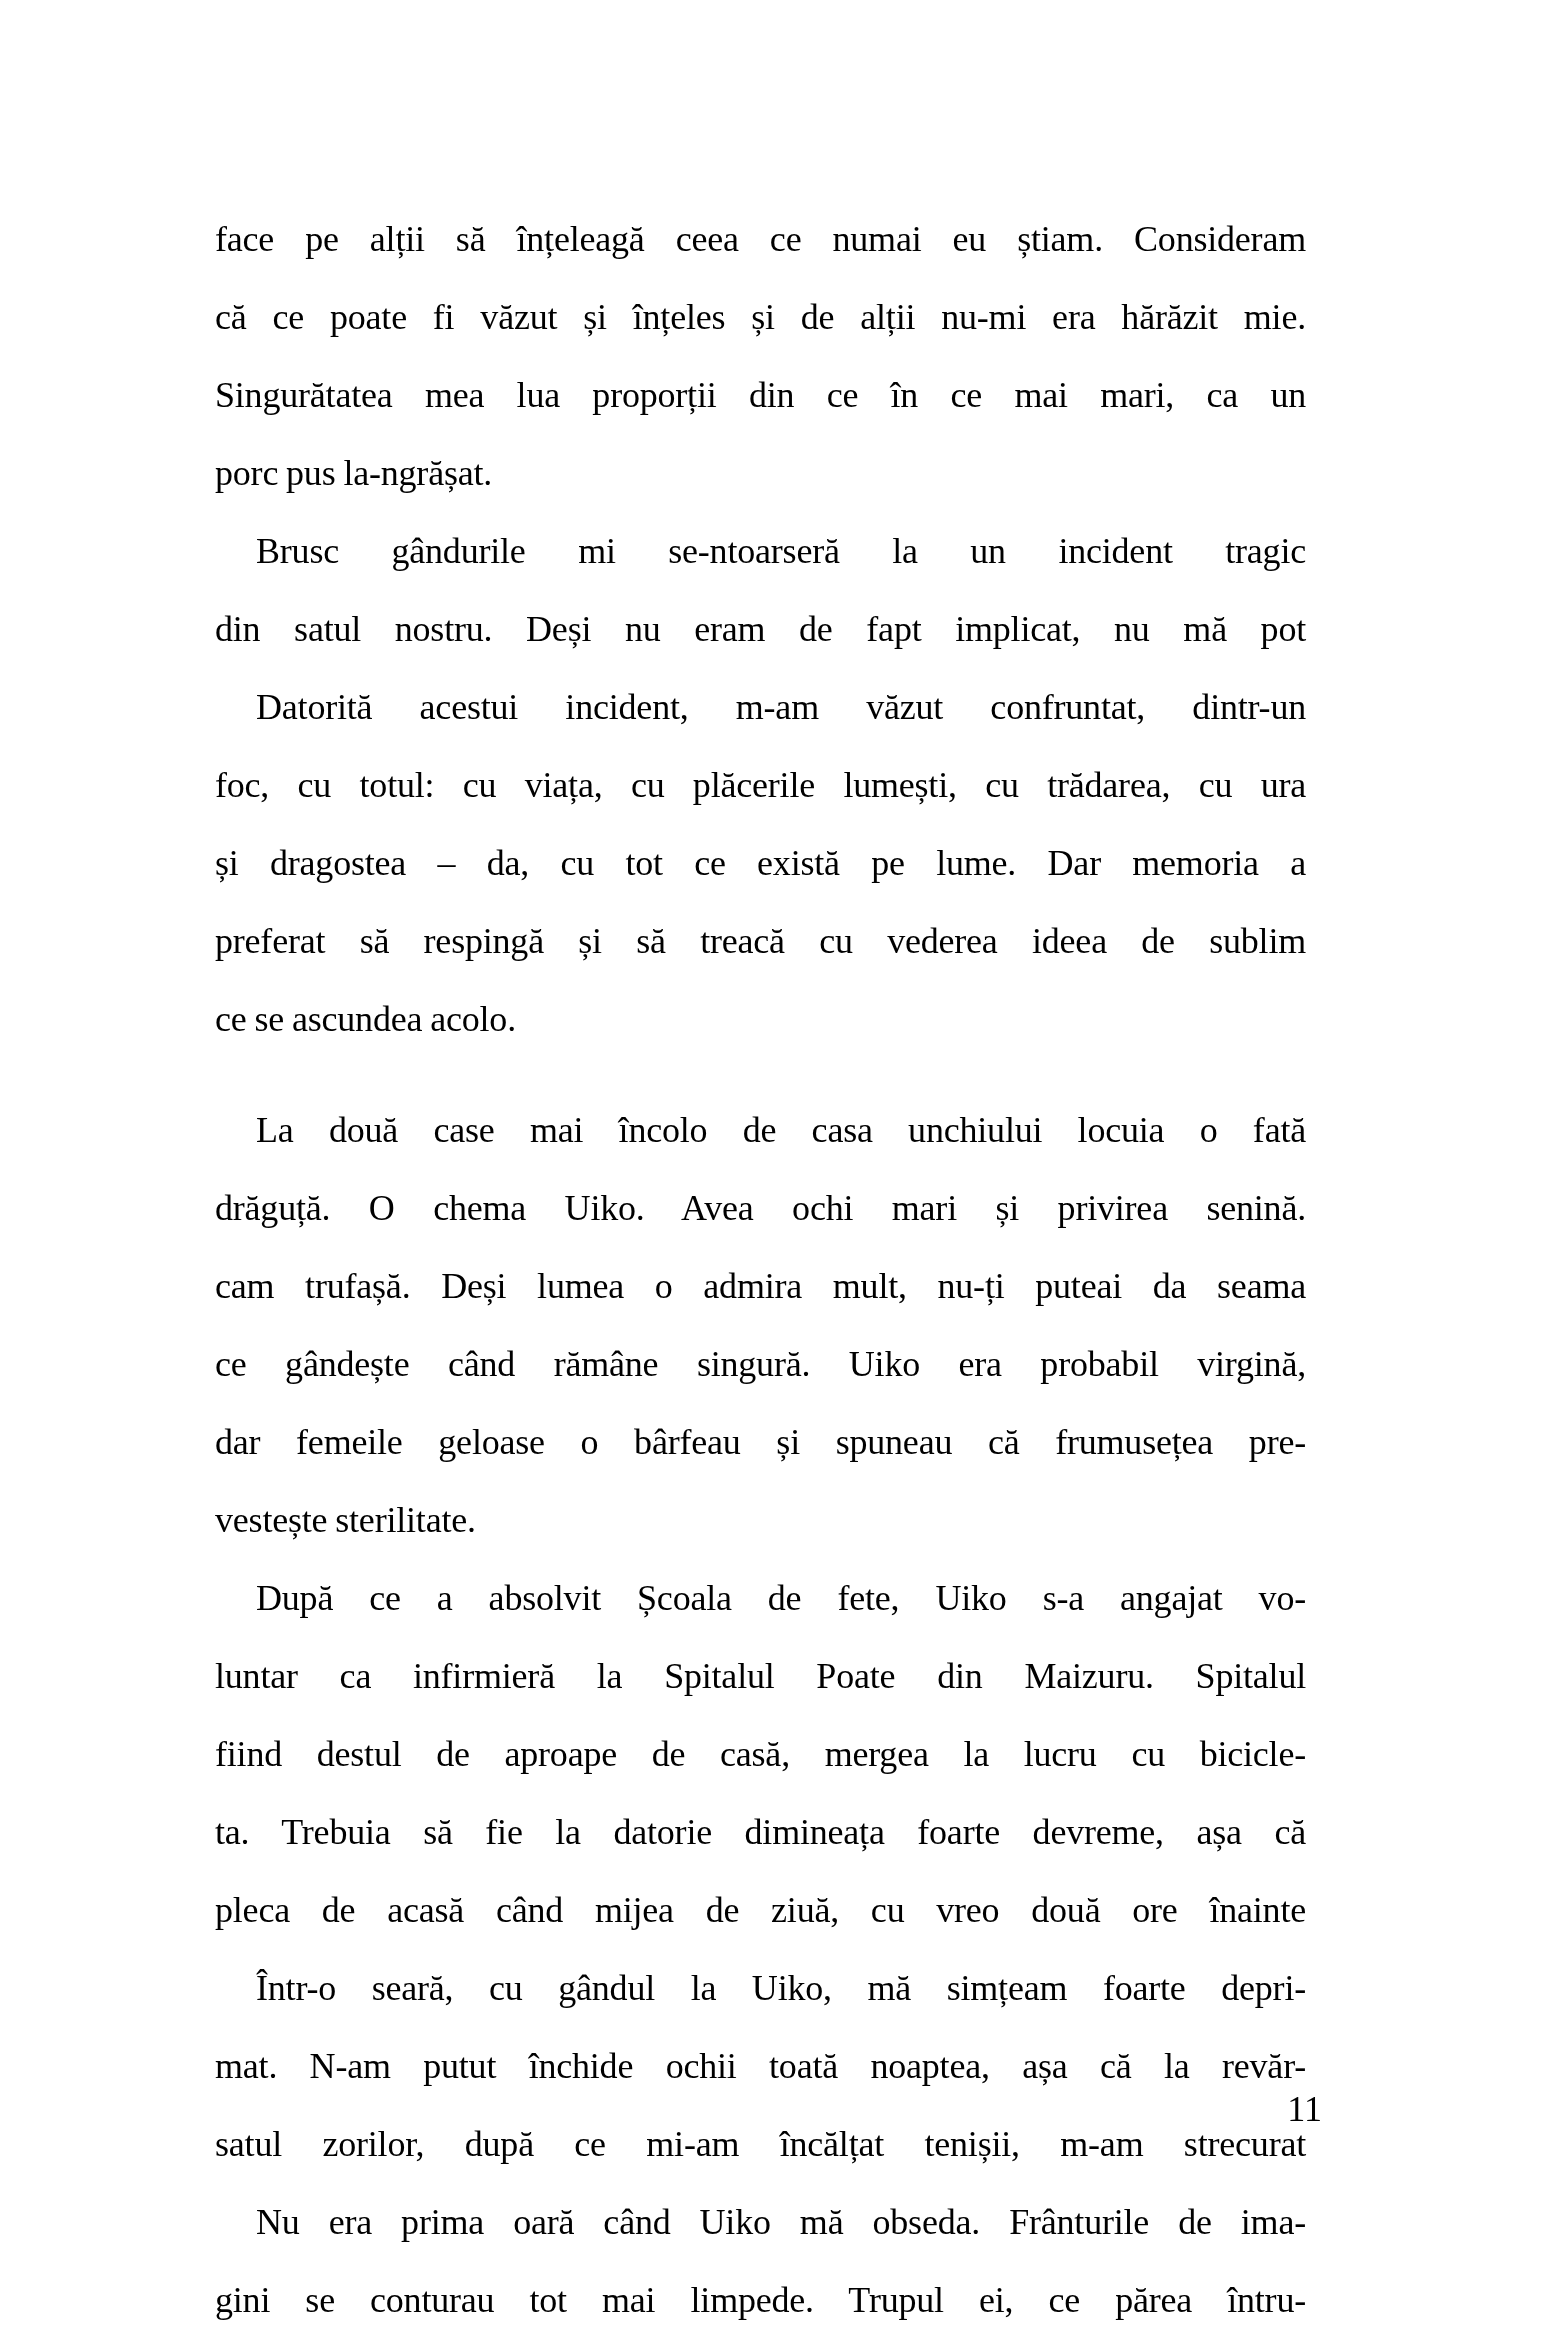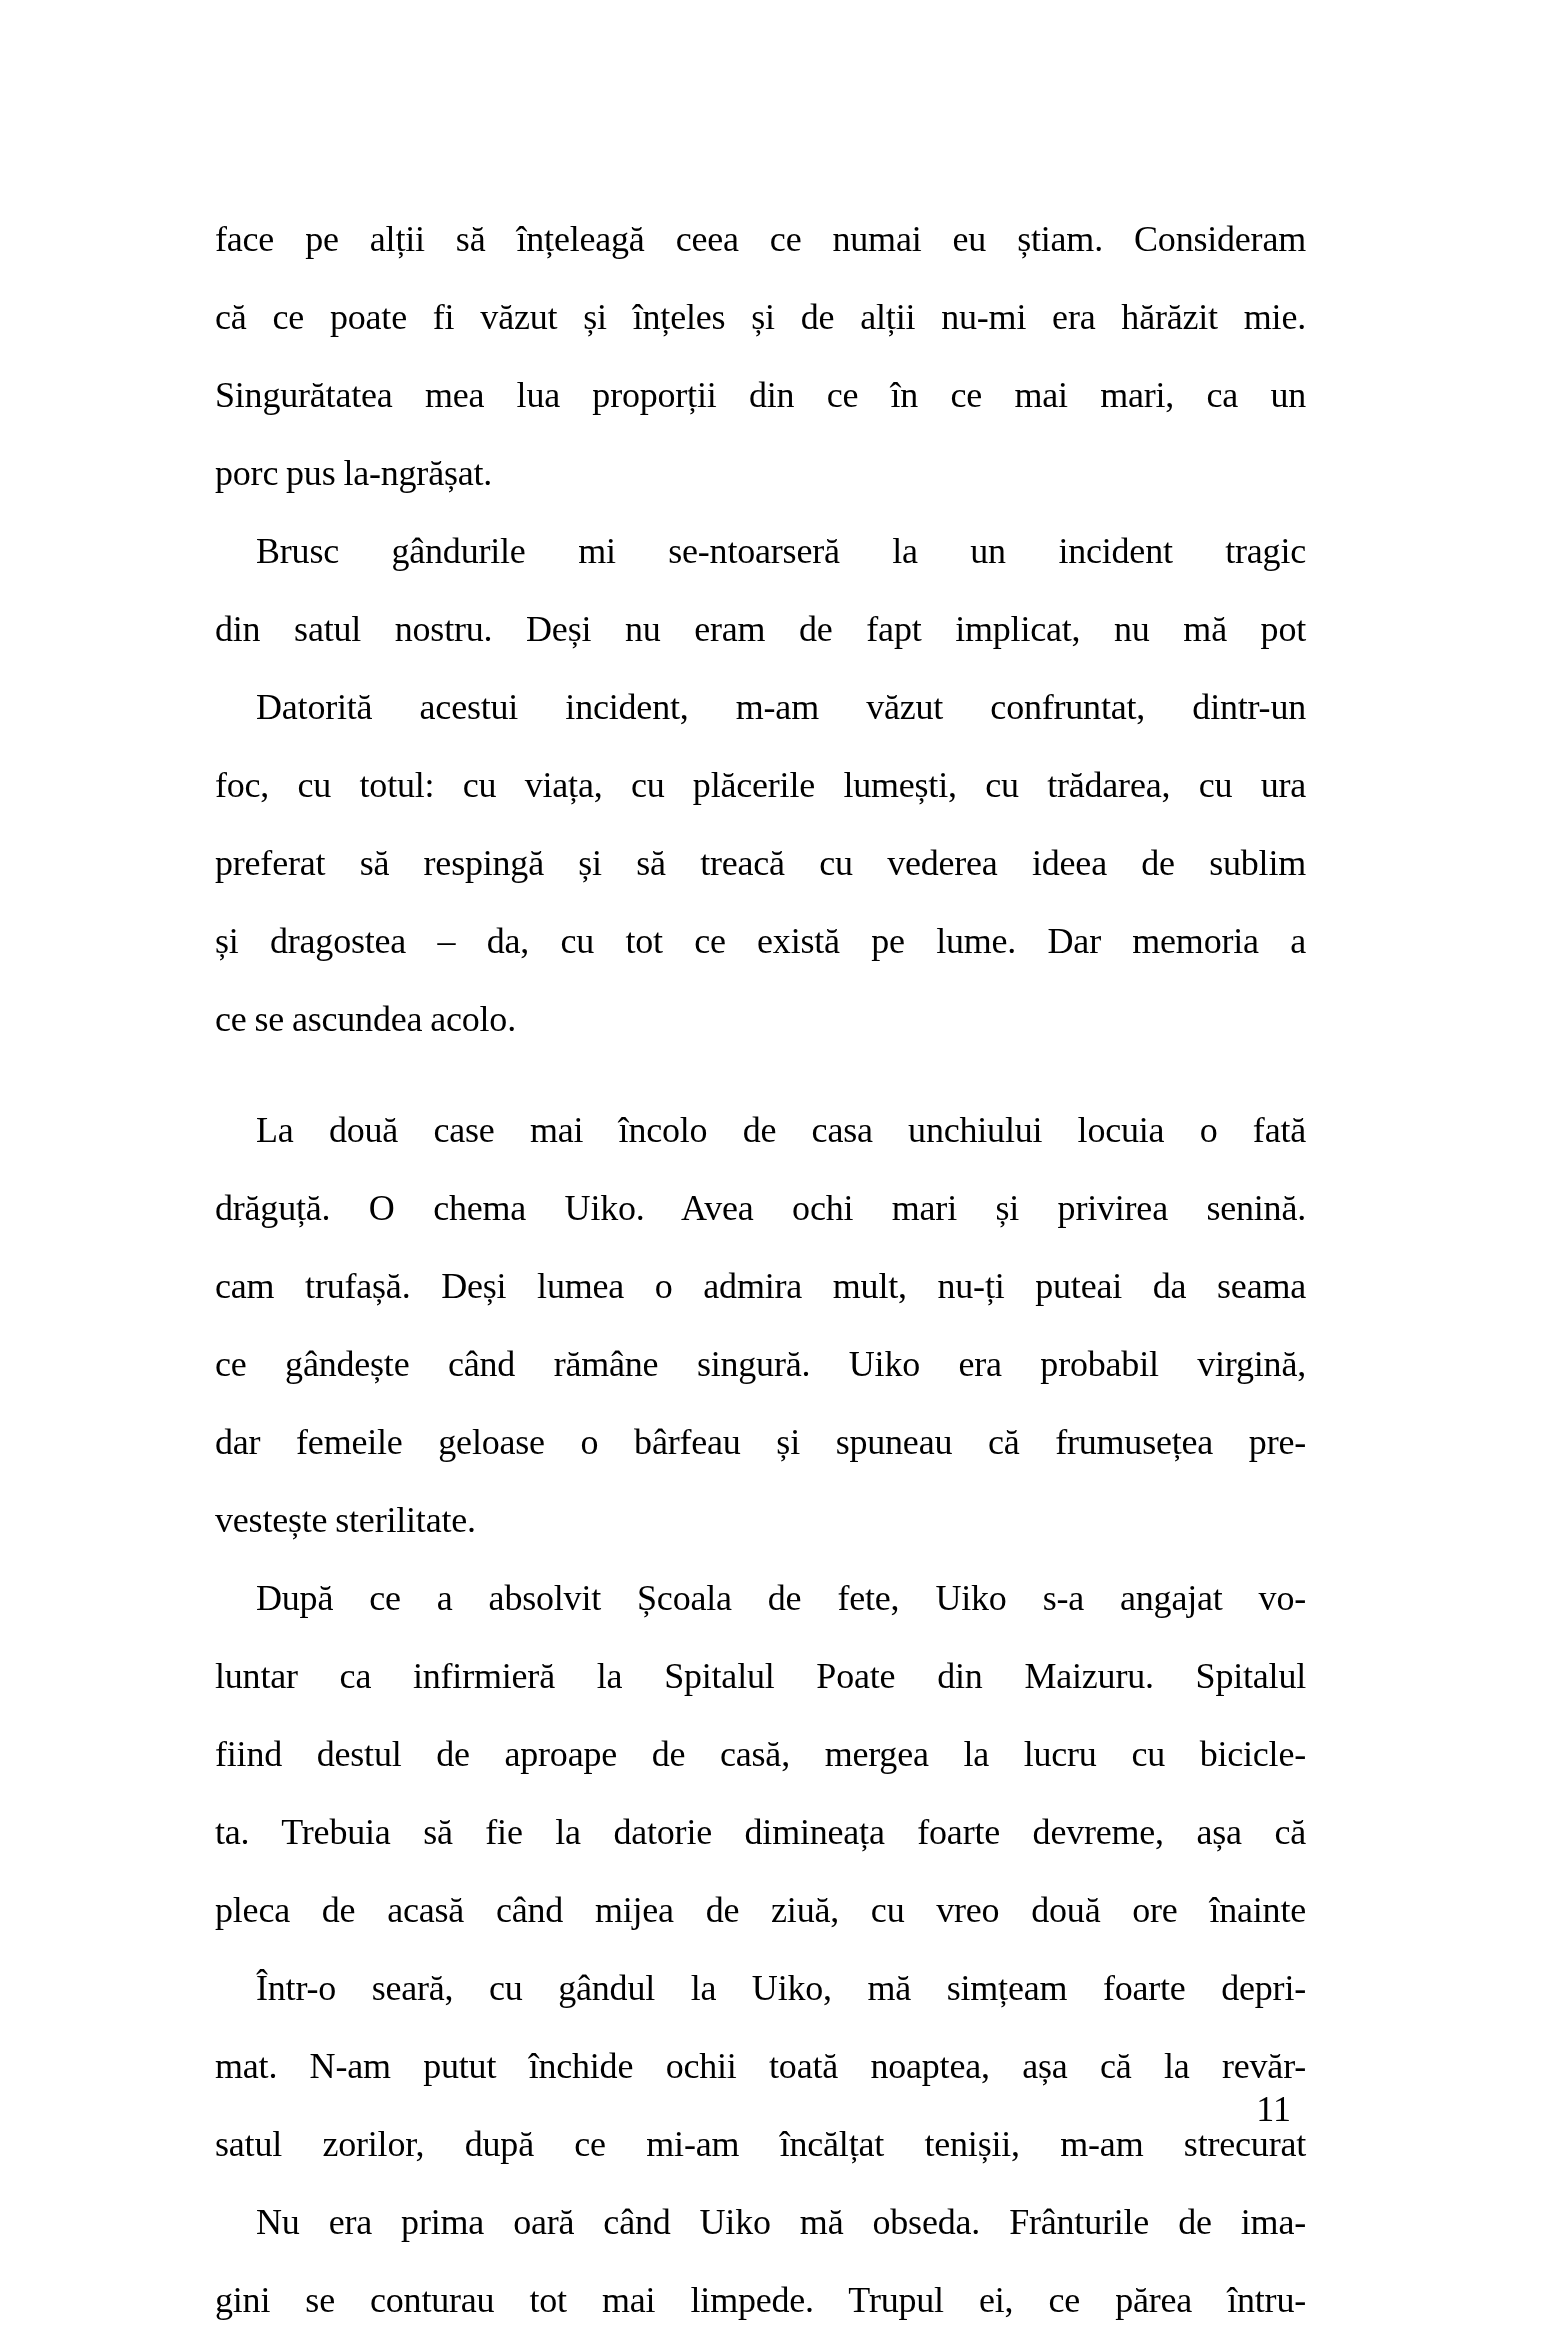--- a/index.html
+++ b/index.html
@@ -38,21 +38,21 @@
     margin-top: 22px;
   }
   .line.endpara {
     text-align-last: left;
   }
   .line.indent {
     text-indent: 41px;
   }
   .page-number {
     position: absolute;
-    left: 200px;
+    left: 231px;
     top: 2087px;
     width: 1091px;
     text-align: right;
     font-size: 36px;
     line-height: 45px;
   }
 </style>
 </head>
 <body>
 
@@ -64,22 +64,22 @@
         <div class="line">Singurătatea mea lua proporții din ce în ce mai mari, ca un</div>
         <div class="line endpara">porc pus la-ngrășat.</div>
       </div>
       <div class="para">
         <div class="line indent">Brusc gândurile mi se-ntoarseră la un incident tragic</div>
         <div class="line">din satul nostru. Deși nu eram de fapt implicat, nu mă pot</div>
       </div>
       <div class="para">
         <div class="line indent">Datorită acestui incident, m-am văzut confruntat, dintr-un</div>
         <div class="line">foc, cu totul: cu viața, cu plăcerile lumești, cu trădarea, cu ura</div>
+        <div class="line">și dragostea – da, cu tot ce există pe lume. Dar memoria a</div>
         <div class="line">preferat să respingă și să treacă cu vederea ideea de sublim</div>
-        <div class="line">și dragostea – da, cu tot ce există pe lume. Dar memoria a</div>
         <div class="line endpara">ce se ascundea acolo.</div>
       </div>
       <div class="para gap">
         <div class="line indent">La două case mai încolo de casa unchiului locuia o fată</div>
         <div class="line">drăguță. O chema Uiko. Avea ochi mari și privirea senină.</div>
         <div class="line">cam trufașă. Deși lumea o admira mult, nu-ți puteai da seama</div>
         <div class="line">ce gândește când rămâne singură. Uiko era probabil virgină,</div>
         <div class="line">dar femeile geloase o bârfeau și spuneau că frumusețea pre-</div>
         <div class="line endpara">vestește sterilitate.</div>
       </div>

